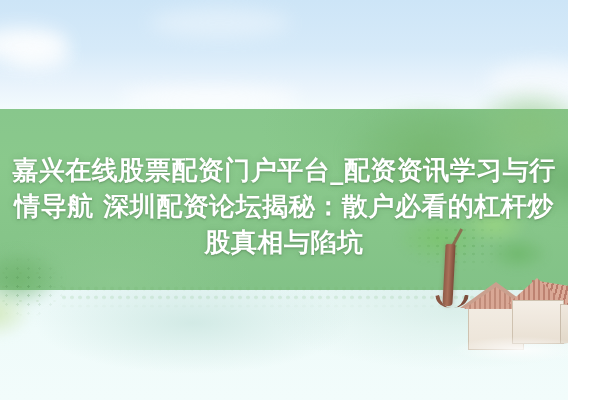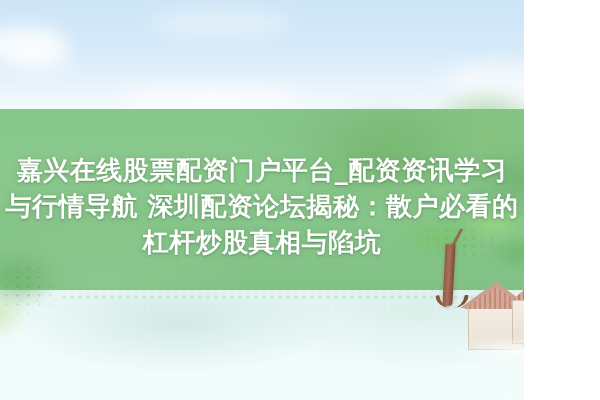--- a/index.html
+++ b/index.html
@@ -3,21 +3,21 @@
 <meta charset="utf-8">
 <title>Banner</title>
 <style>
   html, body {
     margin: 0;
     padding: 0;
     background: #ffffff;
   }
   #stage {
     position: relative;
-    width: 524px;
+    width: 568px;
     height: 400px;
     overflow: hidden;
     font-family: "DejaVu Sans", "Liberation Sans", sans-serif;
     background: #eafaf9;
   }
 
   
   .band {
     position: absolute;
     left: 0;

